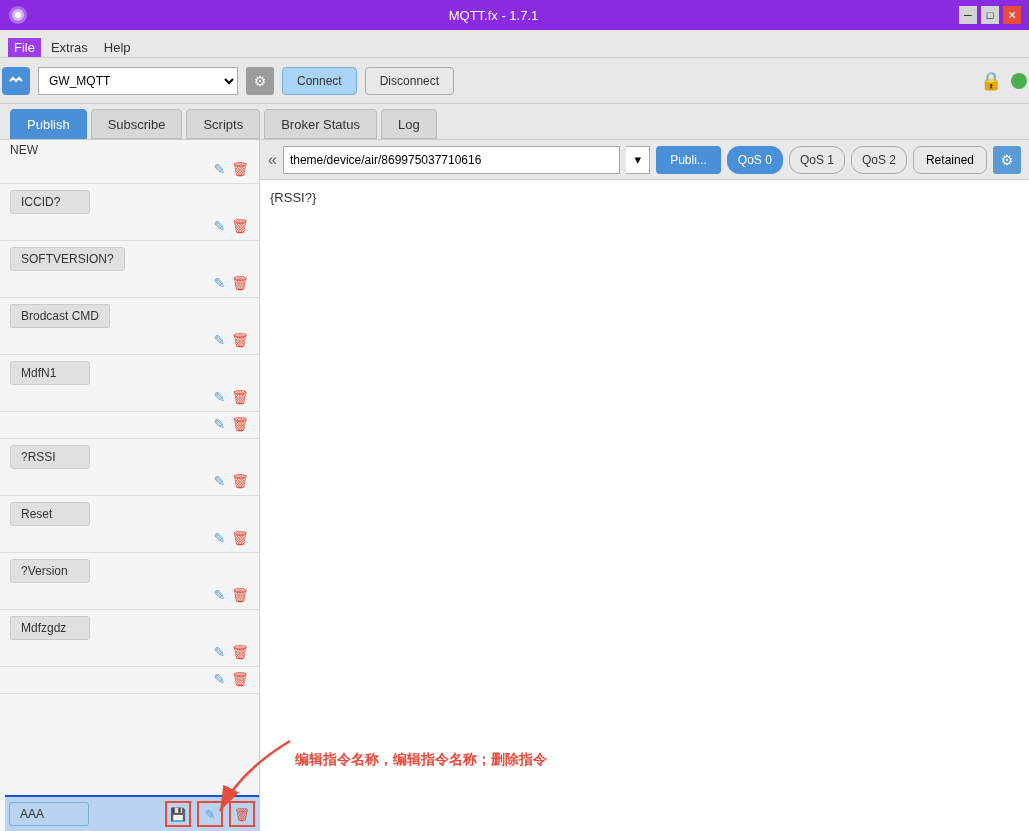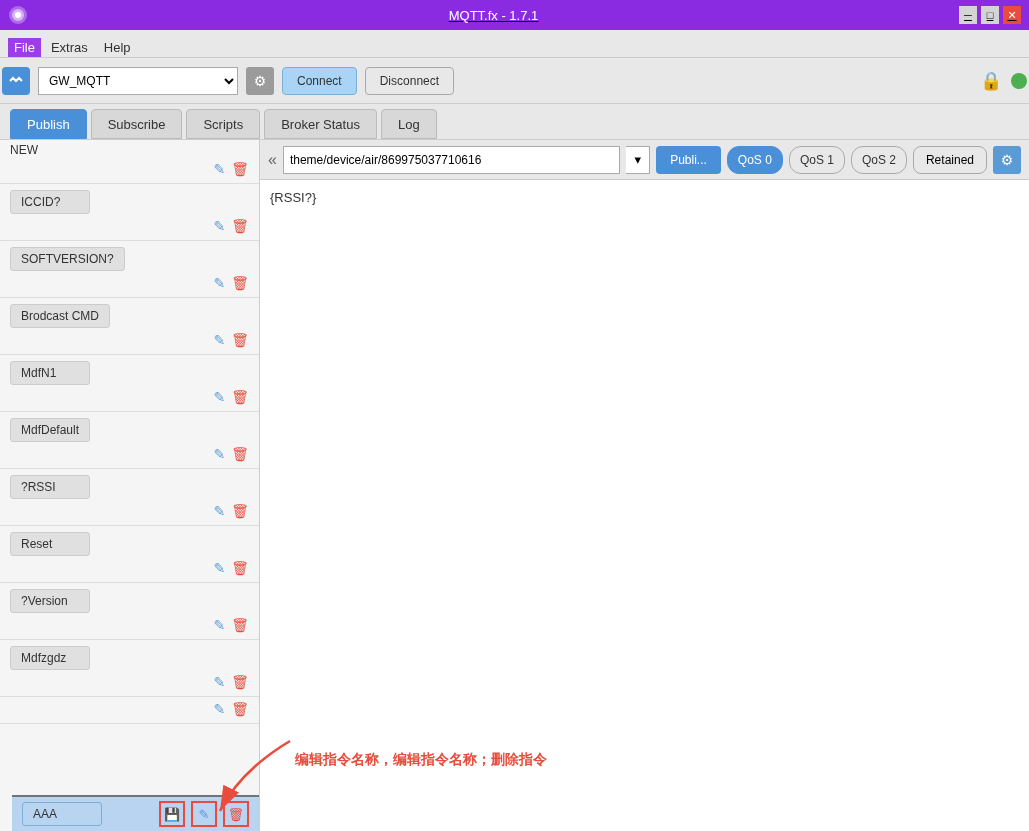--- a/index.html
+++ b/index.html
@@ -3,21 +3,20 @@
   <meta charset="utf-8">
   <style>
     * { margin: 0; padding: 0; box-sizing: border-box; }
     body { width: 1029px; height: 831px; background: #f0f0f0; font-family: 'Segoe UI', Arial, sans-serif; font-size: 13px; overflow: hidden; position: relative; }
 
     
     #titlebar {
       width: 100%; height: 30px; background: #8a2be2;
       display: flex; align-items: center; justify-content: space-between;
       padding: 0 8px;
-      text-decoration: underline;
     }
     .title-btn { width: 18px; height: 18px; border: none; cursor: pointer; font-size: 11px; display: inline-flex; align-items: center; justify-content: center; }
     .title-btn.min { background: #d4d4d4; }
     .title-btn.max { background: #d4d4d4; }
     .title-btn.close { background: #e74c3c; color: white; }
     .title-btns { display: flex; gap: 4px; }
 
     
     #menubar {
       width: 100%; height: 28px; background: #e8e8e8;
@@ -62,23 +61,23 @@
     .list-item-row { padding: 4px 10px 2px 10px; }
     .list-btn { min-width: 80px; padding: 4px 10px; background: #e0e0e0; border: 1px solid #ccc; border-radius: 3px; cursor: pointer; font-size: 12px; color: #333; text-align: left; }
     .list-btn.selected { background: #b8d4f0; border-color: #7ab0d6; }
     .list-actions { display: flex; align-items: center; gap: 6px; padding: 2px 10px 4px 10px; justify-content: flex-end; }
     .action-icon { color: #5b9bd5; cursor: pointer; font-size: 14px; }
     .action-icon.red { color: #e74c3c; }
     .divider-h { height: 1px; background: #ddd; margin: 2px 0; }
 
     
     #left-bottom {
-      position: absolute; bottom: 0; left: 12px; right: 0;
-      background: #b8d4f0; border-top: 2px solid #737373;
-      padding: 4px 10px;
+      position: absolute; bottom: 0; left: 5px; right: 0;
+      background: #b8d4f0; border-top: 2px solid #1d4ed8;
+      padding: 4px 4px;
     }
     .bottom-item-row { display: flex; align-items: center; justify-content: space-between; }
     .bottom-actions { display: flex; gap: 6px; }
     .bottom-action-box { width: 26px; height: 26px; border: 2px solid #e74c3c; display: flex; align-items: center; justify-content: center; cursor: pointer; }
 
     
     #right-panel { flex: 1; background: white; display: flex; flex-direction: column; }
 
     
     #topic-bar {
@@ -215,23 +214,20 @@
 
     <div class="list-item-row">
       <button class="list-btn">MdfN1</button>
     </div>
     <div class="list-actions">
       <span class="action-icon">✎</span>
       <span class="action-icon red">🗑</span>
     </div>
     <div class="divider-h"></div>
 
-    <div class="list-item-row">
-      <button class="list-btn">MdfDefault</button>
-    </div>
     <div class="list-actions">
       <span class="action-icon">✎</span>
       <span class="action-icon red">🗑</span>
     </div>
     <div class="divider-h"></div>
 
     <div class="list-item-row">
       <button class="list-btn">?RSSI</button>
     </div>
     <div class="list-actions">

